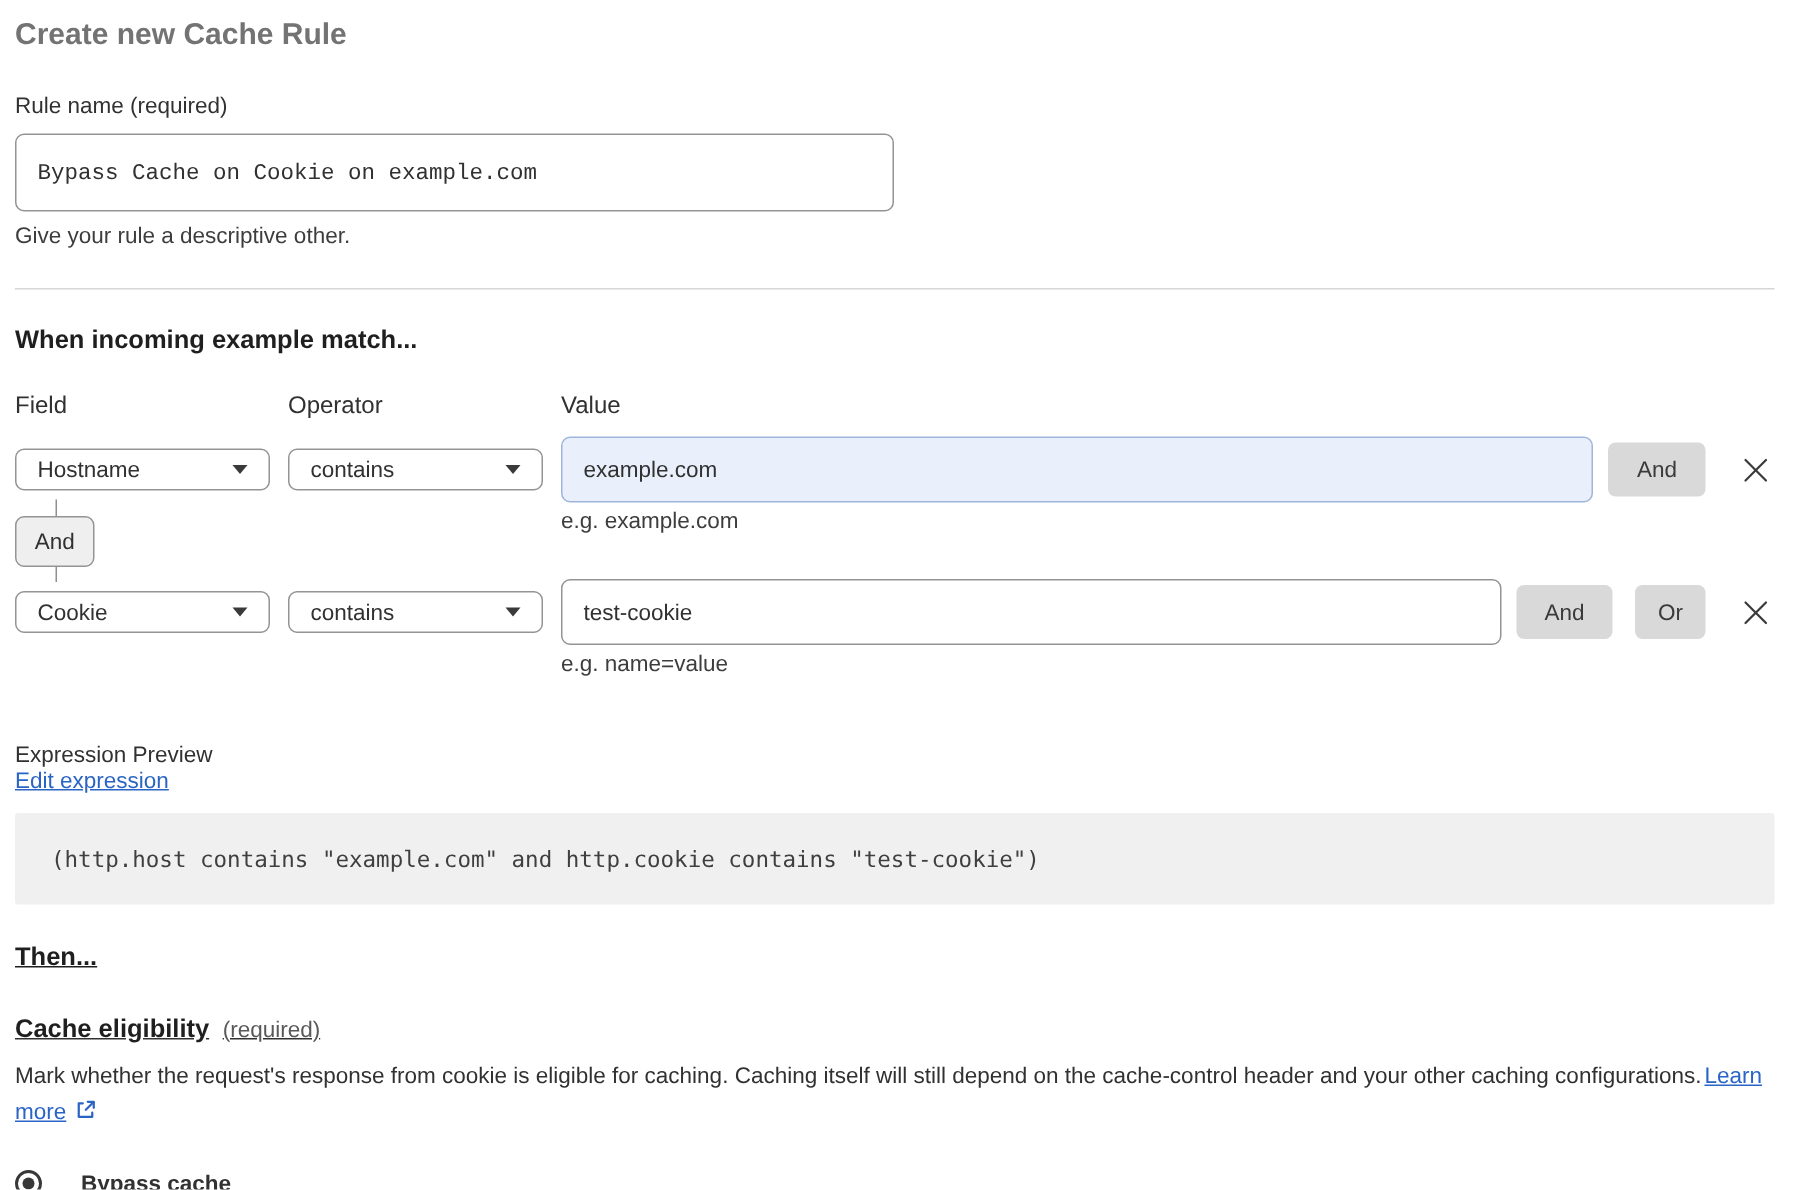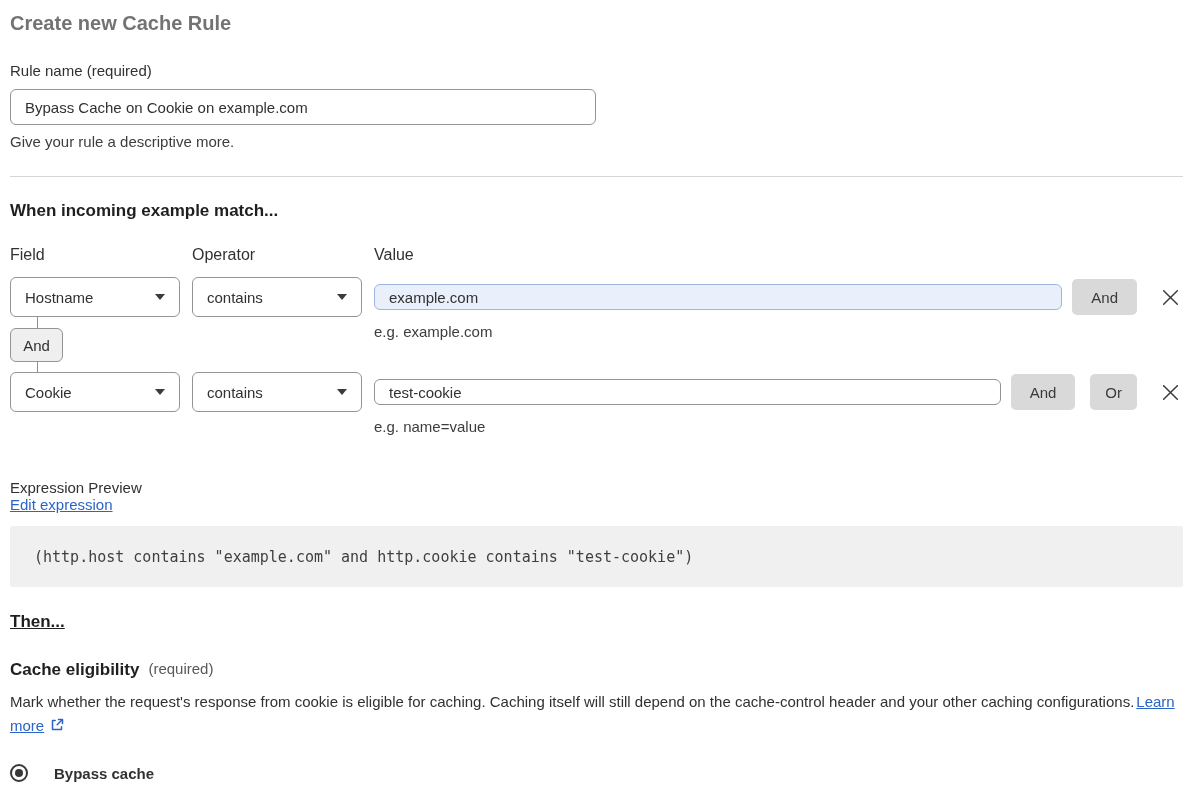--- a/index.html
+++ b/index.html
@@ -8,48 +8,48 @@
     width: 1200px; height: 793px; background: #ffffff;
     font-family: "Liberation Sans", sans-serif; color: #313131;
     overflow: hidden;
   }
   .container { padding: 10px 17px 0 10px; }
 
   .page-title { font-size: 20px; font-weight: 700; margin: 2px 0 0; color: #737373; }
 
   .field-label { margin-top: 27px; font-size: 15px; color: #313131; }
   .rule-input {
-    display: block; margin-top: 10px; width: 586px; height: 36px;
+    display: block; margin-top: 10px; width: 586px; height: 52px;
     border: 1px solid #949494; border-radius: 6px; padding: 0 14px;
-    font-family: Liberation Sans, sans-serif; font-size: 15px; color: #313131;
+    font-family: Liberation Mono, monospace; font-size: 15px; color: #313131;
     background: #fff; outline: none;
   }
   .help-text { margin-top: 8px; font-size: 15px; color: #3d3d3d; }
 
   .divider { border: none; border-top: 1px solid #d6d6d6; margin: 26px 0 0; }
 
   .section-heading { font-size: 17px; font-weight: 700; margin: 24px 0 0; color: #1f1f1f; }
 
   .cols { display: flex; margin-top: 25px; font-size: 16px; color: #313131; }
   .col-field, .col-operator { width: 182px; }
 
   .cond-row { display: flex; align-items: center; margin-top: 13px; height: 40px; }
   .select {
-    width: 170px; height: 40px; margin-right: 12px; background: #fff;
+    width: 170px; height: 28px; margin-right: 12px; background: #fff;
     border: 1px solid #949494; border-radius: 6px;
     display: flex; align-items: center; justify-content: space-between;
     padding: 0 14px; font-size: 15px; cursor: pointer; flex: none;
   }
   .chevron {
     width: 0; height: 0; flex: none;
     border-left: 5px solid transparent; border-right: 5px solid transparent;
     border-top: 6px solid #3a3a3a;
   }
   .value-input {
-    flex: 1; height: 26px; border: 1px solid #949494; border-radius: 6px;
+    flex: 1; height: 44px; border: 1px solid #949494; border-radius: 6px;
     padding: 0 14px; font-family: "Liberation Sans", sans-serif;
     font-size: 15px; color: #313131; background: #fff; outline: none; min-width: 0;
   }
   .value-input.highlight { background: #e9f0fb; border-color: #9fb6dc; }
 
   .logic-btn {
     height: 36px; border: none; border-radius: 5px; background: #d9d9d9;
     color: #3a3a3a; font-family: "Liberation Sans", sans-serif; font-size: 15px;
     padding: 0 19px; margin-left: 10px; cursor: pointer; flex: none;
   }
@@ -77,21 +77,21 @@
 
   .code-block {
     margin-top: 13px; height: 61px; background: #f0f0f0; border-radius: 2px;
     display: flex; align-items: center; padding: 0 24px;
     font-family: "DejaVu Sans Mono", "Liberation Mono", monospace;
     font-size: 15px; color: #3f3f3f; white-space: pre;
   }
 
   .then-heading { margin-top: 25px; text-decoration: underline; }
 
-  .cache-heading-row { margin-top: 28px; display: flex; align-items: flex-start; }
+  .cache-heading-row { margin-top: 28px; display: flex; align-items: center; text-decoration: underline; }
   .cache-heading { font-size: 17px; font-weight: 700; color: #1f1f1f; margin: 0; }
   .required-note { font-size: 15px; color: #595959; margin-left: 9px; }
 
   .description { margin-top: 10px; font-size: 15px; line-height: 24px; max-width: 1173px; color: #313131; }
   .description .link { margin-left: 2px; }
   .ext-icon { vertical-align: -2px; margin-left: 5px; }
 
   .radio-row { display: flex; align-items: flex-end; margin-top: 26px; cursor: pointer; }
   .radio-row + .radio-row { margin-top: 24px; }
   .radio-outer {
@@ -105,21 +105,21 @@
 </style>
 </head>
 <body>
 
 <div class="container">
 
   <h1 class="page-title">Create new Cache Rule</h1>
 
   <div class="field-label">Rule name (required)</div>
   <input class="rule-input" type="text" value="Bypass Cache on Cookie on example.com" style="">
-  <div class="help-text">Give your rule a descriptive more.</div>
+  <div class="help-text">Give your rule a descriptive other.</div>
 
   <hr class="divider">
 
   <h2 class="section-heading">When incoming example match...</h2>
 
   <div class="cols">
     <div class="col-field">Field</div>
     <div class="col-operator">Operator</div>
     <div class="col-value">Value</div>
   </div>

